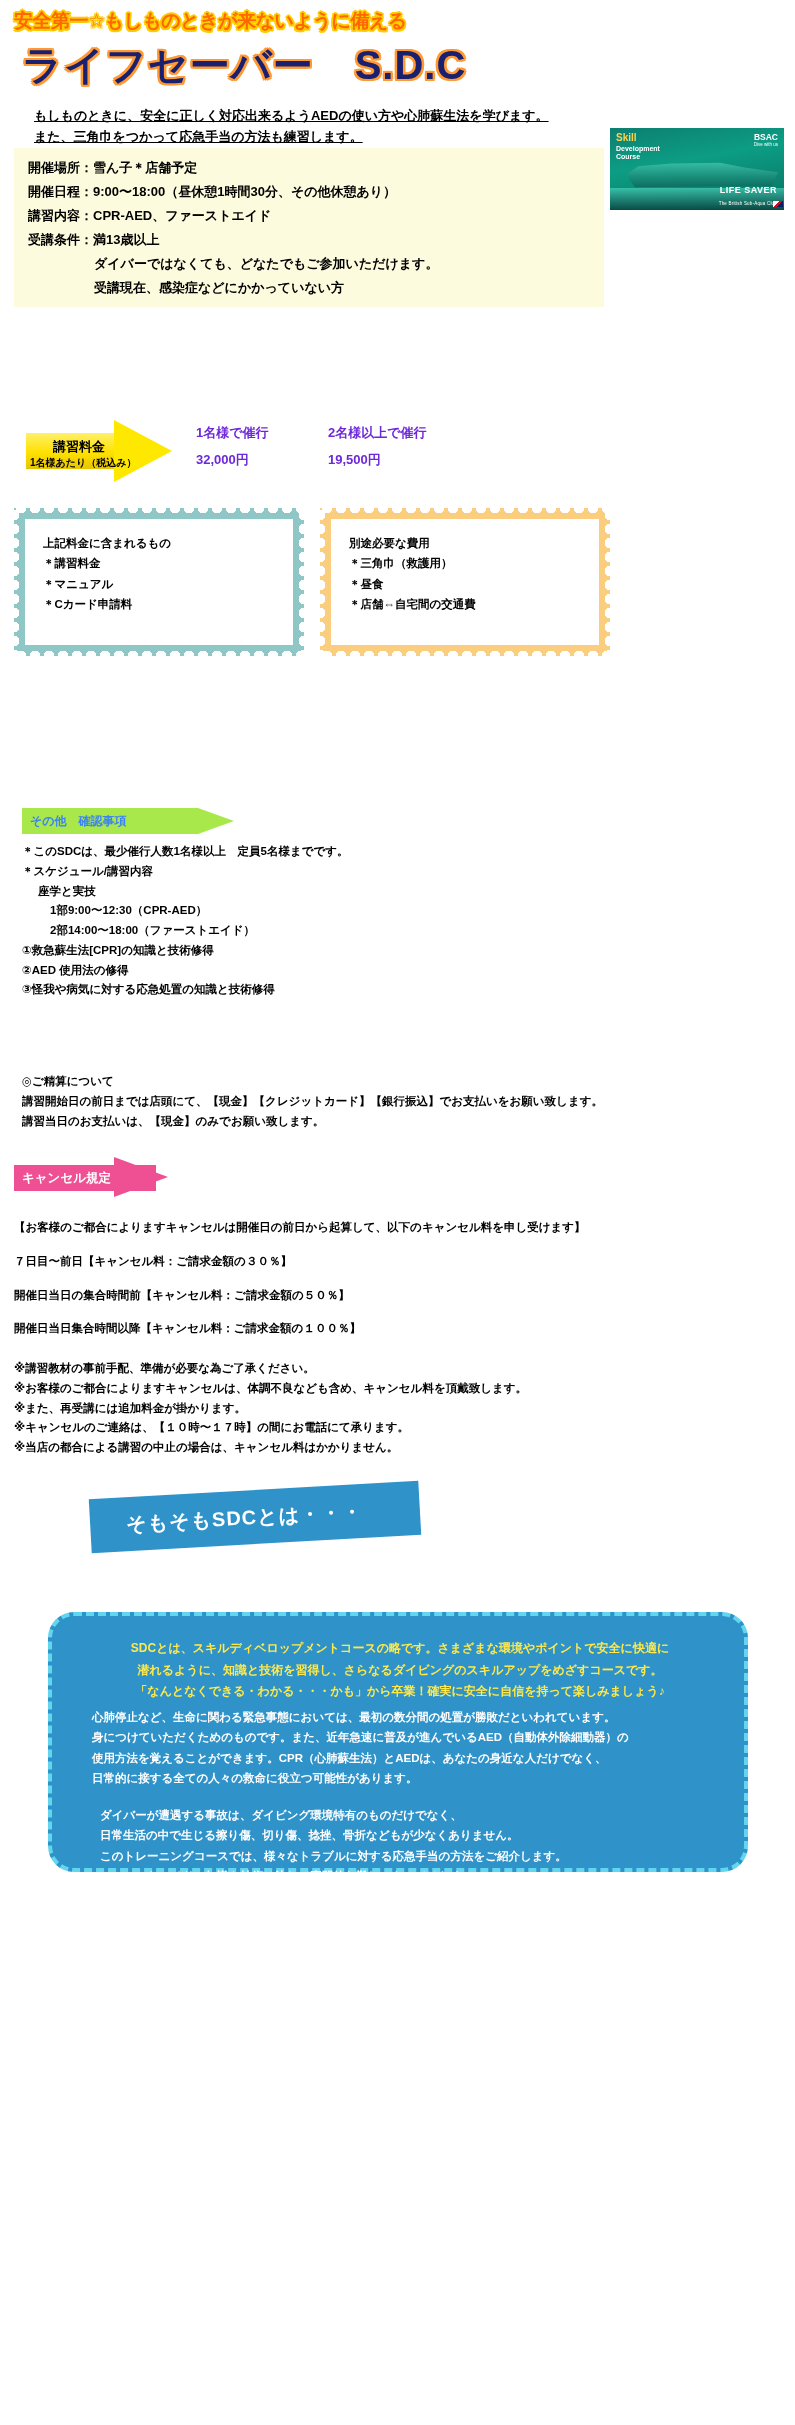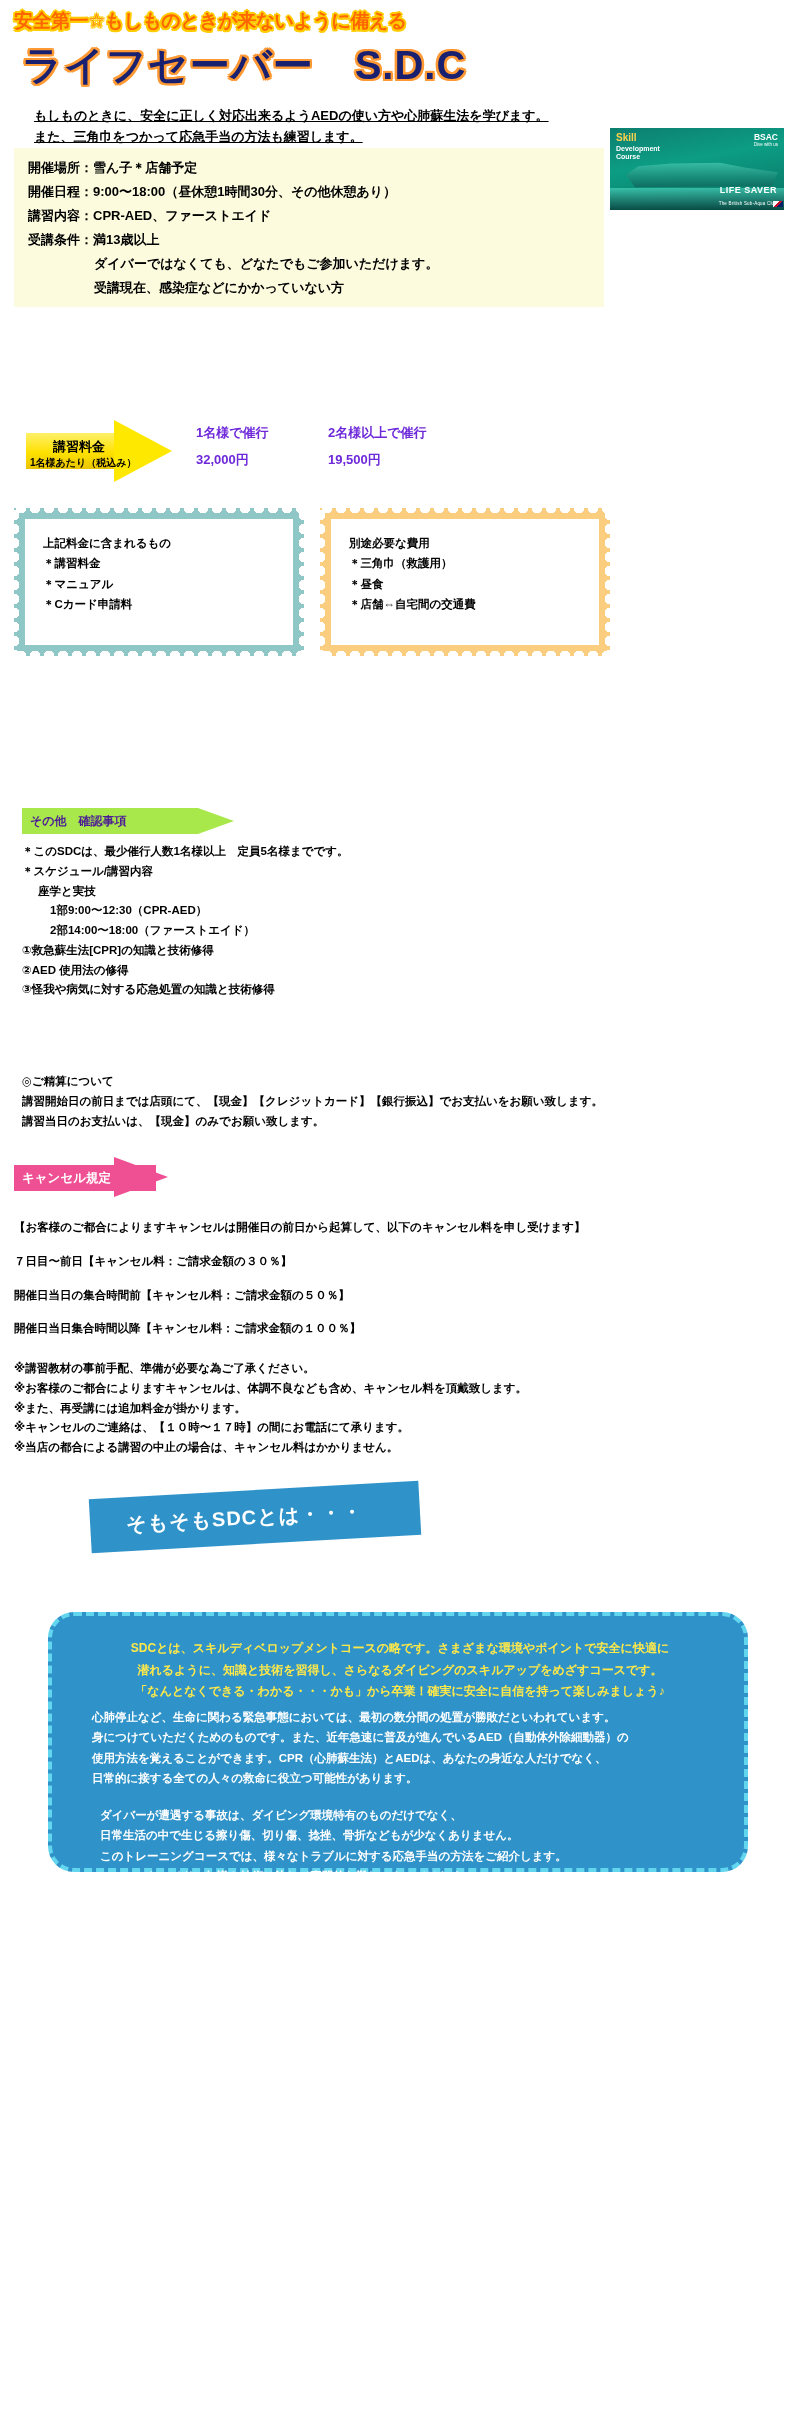--- a/index.html
+++ b/index.html
@@ -157,21 +157,21 @@
     position: absolute; left: 0; top: 0; width: 176px; height: 26px;
     background: #a9e84a;
   }
   .green-banner .tip {
     position: absolute; left: 176px; top: 0; width: 0; height: 0;
     border-top: 13px solid transparent; border-bottom: 13px solid transparent;
     border-left: 36px solid #a9e84a;
   }
   .green-banner .txt {
     position: absolute; left: 8px; top: 5px; z-index: 3;
-    font-size: 12px; font-weight: bold; color: #4c1d95;
+    font-size: 12px; font-weight: bold; color: #3b82f6;
   }
 
   .plain-block {
     position: absolute; font-size: 11.5px; font-weight: bold;
     color: #000; line-height: 1.72;
   }
   .plain-block .ind1 { padding-left: 16px; }
 
   
   .pink-banner {

